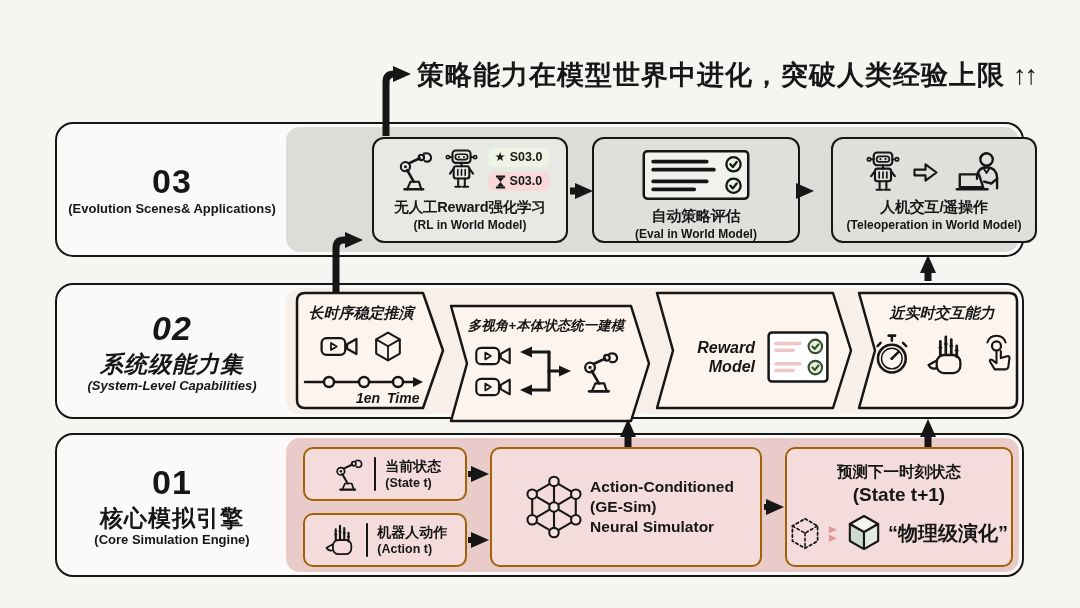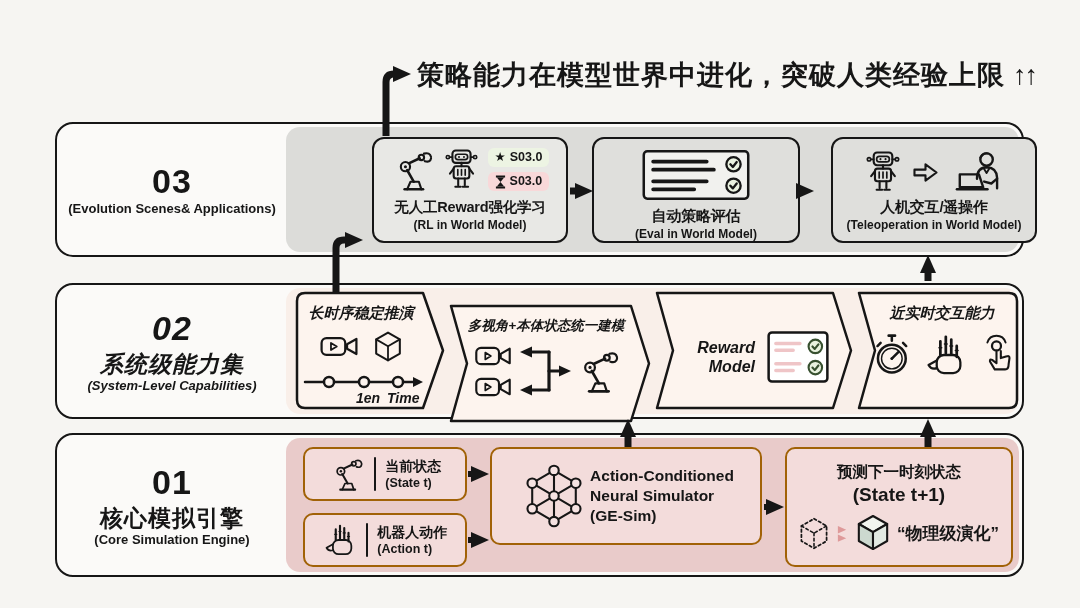--- a/index.html
+++ b/index.html
@@ -58,27 +58,27 @@
   .rw-text{font-size:16px;font-weight:800;line-height:1.2;width:74px;text-align:right;}
 
   
   .b1box{position:absolute;background:#f3dcdb;border:2px solid #a16207;border-radius:10px;box-sizing:border-box;}
   #box-state{left:246px;top:12px;width:164px;height:54px;}
   #box-action{left:246px;top:78px;width:164px;height:54px;}
   .iobox{display:flex;align-items:center;justify-content:center;gap:9px;}
   .vdiv{width:2.5px;height:34px;background:#161616;border-radius:2px;}
   .io-title{font-size:14px;font-weight:800;line-height:1.25;white-space:nowrap;}
   .io-sub{font-size:12.5px;font-weight:600;white-space:nowrap;}
-  #box-gesim{left:433px;top:12px;width:272px;height:98px;display:flex;align-items:center;justify-content:center;}
+  #box-gesim{left:433px;top:12px;width:272px;height:120px;display:flex;align-items:center;justify-content:center;}
   .gesim-text{font-size:15.5px;font-weight:800;line-height:1.3;white-space:nowrap;}
   #box-next{left:728px;top:12px;width:228px;height:120px;display:flex;flex-direction:column;align-items:center;padding-top:13px;}
   .next-title{font-size:15.5px;font-weight:800;white-space:nowrap;}
   .next-sub{font-size:19px;font-weight:700;margin-top:1px;}
   .next-icons{display:flex;align-items:center;gap:7px;margin-top:8px;}
-  .quote{font-size:17px;font-weight:800;white-space:nowrap;text-align:right;}
+  .quote{font-size:20px;font-weight:800;white-space:nowrap;text-align:right;}
 
   .overlay{position:absolute;inset:0;pointer-events:none;z-index:50;}
 </style>
 </head>
 <body>
 
 <div class="canvas">
 
   <svg width="0" height="0" style="position:absolute" aria-hidden="true">
     <defs>
@@ -392,22 +392,22 @@
         <div class="io-sub">(Action t)</div>
       </div>
     </div>
 
     <div class="b1box" id="box-gesim">
       <svg width="72" height="72">
           <use href="#sym-network"></use>
         </svg>
       <div class="gesim-text">
         <div>Action-Conditioned</div>
+        <div>(GE-Sim)</div>
         <div>Neural Simulator</div>
-        <div>(GE-Sim)</div>
       </div>
     </div>
 
     <div class="b1box" id="box-next">
       <div class="next-title">预测下一时刻状态</div>
       <div class="next-sub">(State t+1)</div>
       <div class="next-icons">
         <svg width="30" height="33">
             <use href="#sym-cube-dashed"></use>
           </svg>

